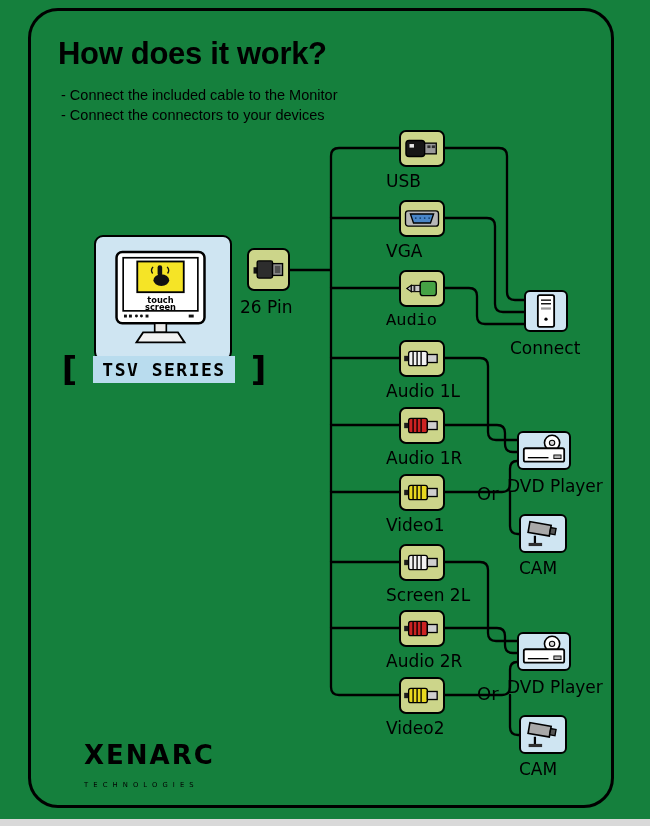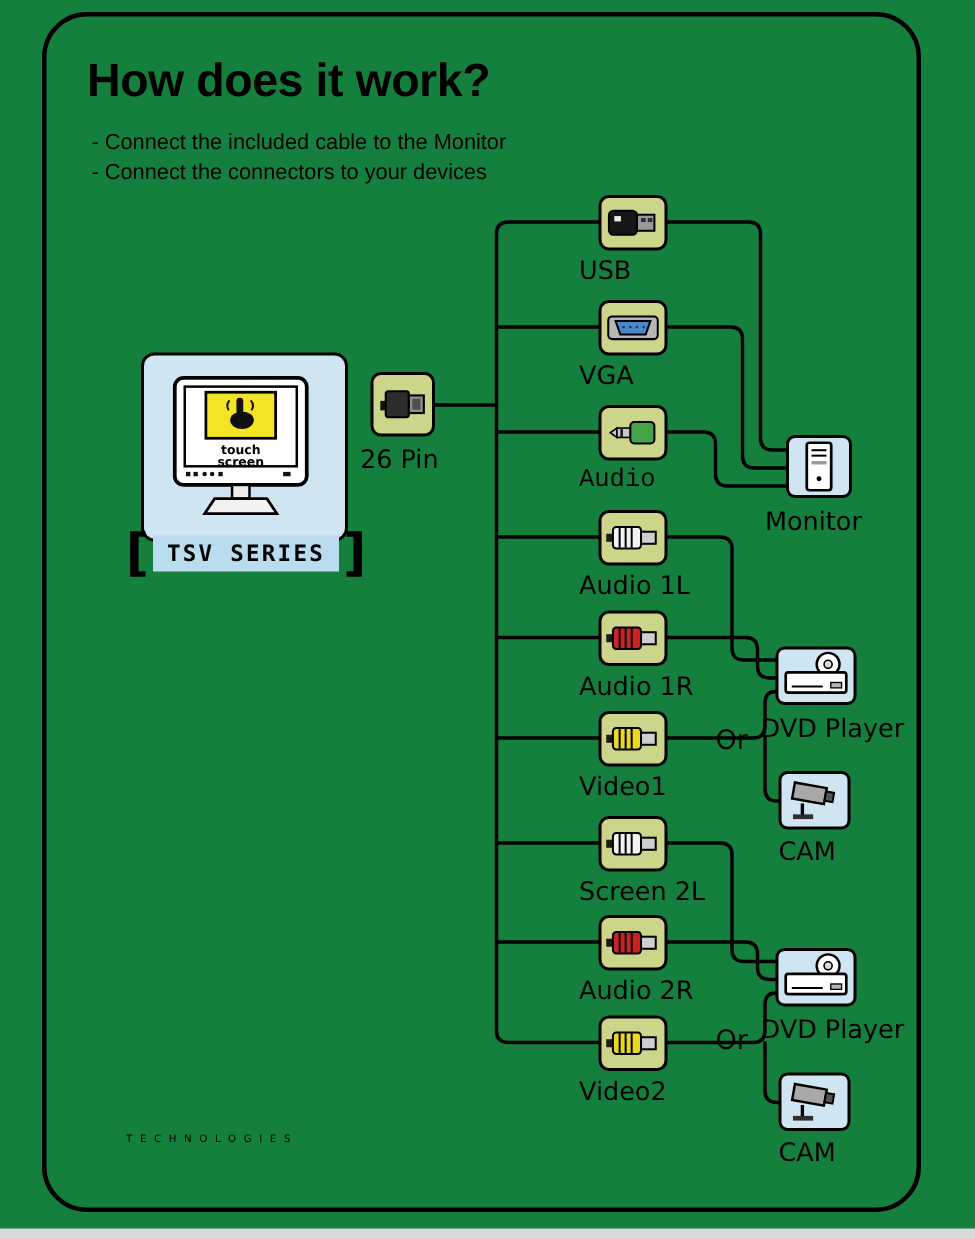--- a/index.html
+++ b/index.html
@@ -8,21 +8,21 @@
   .page { position:relative; width:650px; height:826px; background:#15803d; overflow:hidden; margin:0 auto; }
   .page-edge { position:absolute; left:0; top:819px; width:650px; height:7px; background:#d9d9d9; z-index:0; }
   .frame { position:absolute; left:28px; top:8px; width:586px; height:800px; border:3px solid #000; border-radius:30px; z-index:1; background:transparent; }
   .wires { position:absolute; left:0; top:0; width:650px; height:826px; z-index:1; }
   .title { position:absolute; left:58px; top:36px; font-size:31px; font-weight:700; letter-spacing:-0.3px; z-index:2; }
   .instructions { position:absolute; left:61px; top:86px; font-size:14.5px; line-height:19.5px; z-index:2; }
   .monitor-box { position:absolute; left:94px; top:196px; width:138px; height:126px; background:#cfe5f2; border:2.5px solid #000; border-radius:9px; z-index:2;margin-top:39px; }
   .monitor-box svg { display:block; width:100%; height:100%; }
   .tsv-row { position:absolute; left:78px; top:352px; width:172px; height:34px; display:flex; align-items:center; justify-content:center; z-index:2; }
   .bracket { font-family:"DejaVu Sans",sans-serif; font-size:34px; font-weight:700; line-height:30px; }
-  .tsv-label { background:#b9dcee; padding:3px 9px; margin:0 3px; font-family:"DejaVu Sans Mono",monospace; font-weight:700; font-size:15px; letter-spacing:1.5px; white-space:nowrap; }
+  .tsv-label { background:#b9dcee; padding:3px 9px; margin:0 16px; font-family:"DejaVu Sans Mono",monospace; font-weight:700; font-size:18px; letter-spacing:1.5px; white-space:nowrap; }
   .icon-box { position:absolute; background:#ccd58a; border:2px solid #000; border-radius:7px; z-index:2; }
   .icon-box svg, .dev-box svg { display:block; width:100%; height:100%; }
   .conn { left:399px; width:46px; height:37px; }
   .lbl { position:absolute; text-align:left; font-family:"DejaVu Sans",sans-serif; font-size:17px; z-index:2; white-space:nowrap; }
   .dev-box { position:absolute; background:#cfe5f2; border:2px solid #000; border-radius:6px; z-index:2; }
   .or { position:absolute; font-family:"DejaVu Sans",sans-serif; font-size:18px; z-index:2; }
   .logo { position:absolute; left:84px; top:742px; z-index:2; }
   .logo-name { font-family:"DejaVu Sans",sans-serif; font-weight:700; font-size:26px; letter-spacing:2px; line-height:26px; }
   .logo-sub { font-family:"DejaVu Sans",sans-serif; font-size:6.8px; letter-spacing:5.1px; margin-top:13px; }
 </style>
@@ -208,21 +208,21 @@
 
   <div class="dev-box" style="left:524px; top:290px; width:44px; height:42px;">
     <svg viewBox="0 0 44 42">
       <rect x="13" y="3.5" width="18" height="35" rx="2" fill="#fff" stroke="#000" stroke-width="2"></rect>
       <line x1="16.5" y1="9" x2="27.5" y2="9" stroke="#000" stroke-width="1.5"></line>
       <line x1="16.5" y1="13" x2="27.5" y2="13" stroke="#000" stroke-width="1.5"></line>
       <rect x="16.5" y="17" width="11" height="2.5" fill="#999"></rect>
       <circle cx="22" cy="30" r="1.8" fill="#000"></circle>
     </svg>
   </div>
-  <div class="lbl" style="left:510px; top:338px; width:72px;">Monitor</div>
+  <div class="lbl" style="left:510px; top:338px; width:72px;">Connect</div>
 
   <div class="dev-box" style="left:517px; top:431px; width:54px; height:39px;">
     <svg viewBox="0 0 54 39">
       <circle cx="36" cy="11" r="8.5" fill="#fff" stroke="#000" stroke-width="1.8"></circle>
       <circle cx="36" cy="11" r="3" fill="#d8d8d8" stroke="#000" stroke-width="1.2"></circle>
       <rect x="4.5" y="17" width="45" height="15" rx="2" fill="#fff" stroke="#000" stroke-width="2"></rect>
       <line x1="9" y1="27.5" x2="32" y2="27.5" stroke="#000" stroke-width="1.5"></line>
       <rect x="38" y="24.5" width="8" height="4" fill="#b5b5b5" stroke="#000" stroke-width="1"></rect>
     </svg>
   </div>
@@ -261,16 +261,17 @@
         <rect x="8" y="9" width="24" height="12" fill="#a8a8a8" stroke="#000" stroke-width="1.8"></rect>
         <rect x="32" y="11.5" width="6" height="7" fill="#555" stroke="#000" stroke-width="1.5"></rect>
       </g>
       <line x1="15" y1="22" x2="15" y2="31" stroke="#000" stroke-width="2.5"></line>
       <rect x="8" y="30" width="15" height="3.5" fill="#2e2e2e"></rect>
     </svg>
   </div>
   <div class="lbl" style="left:519px; top:759px; width:48px;">CAM</div>
 
   <div class="logo">
+    <div class="logo-name">XENARC</div>
     <div class="logo-sub">TECHNOLOGIES</div>
   </div>
 
 </div>
 
 </body></html>

